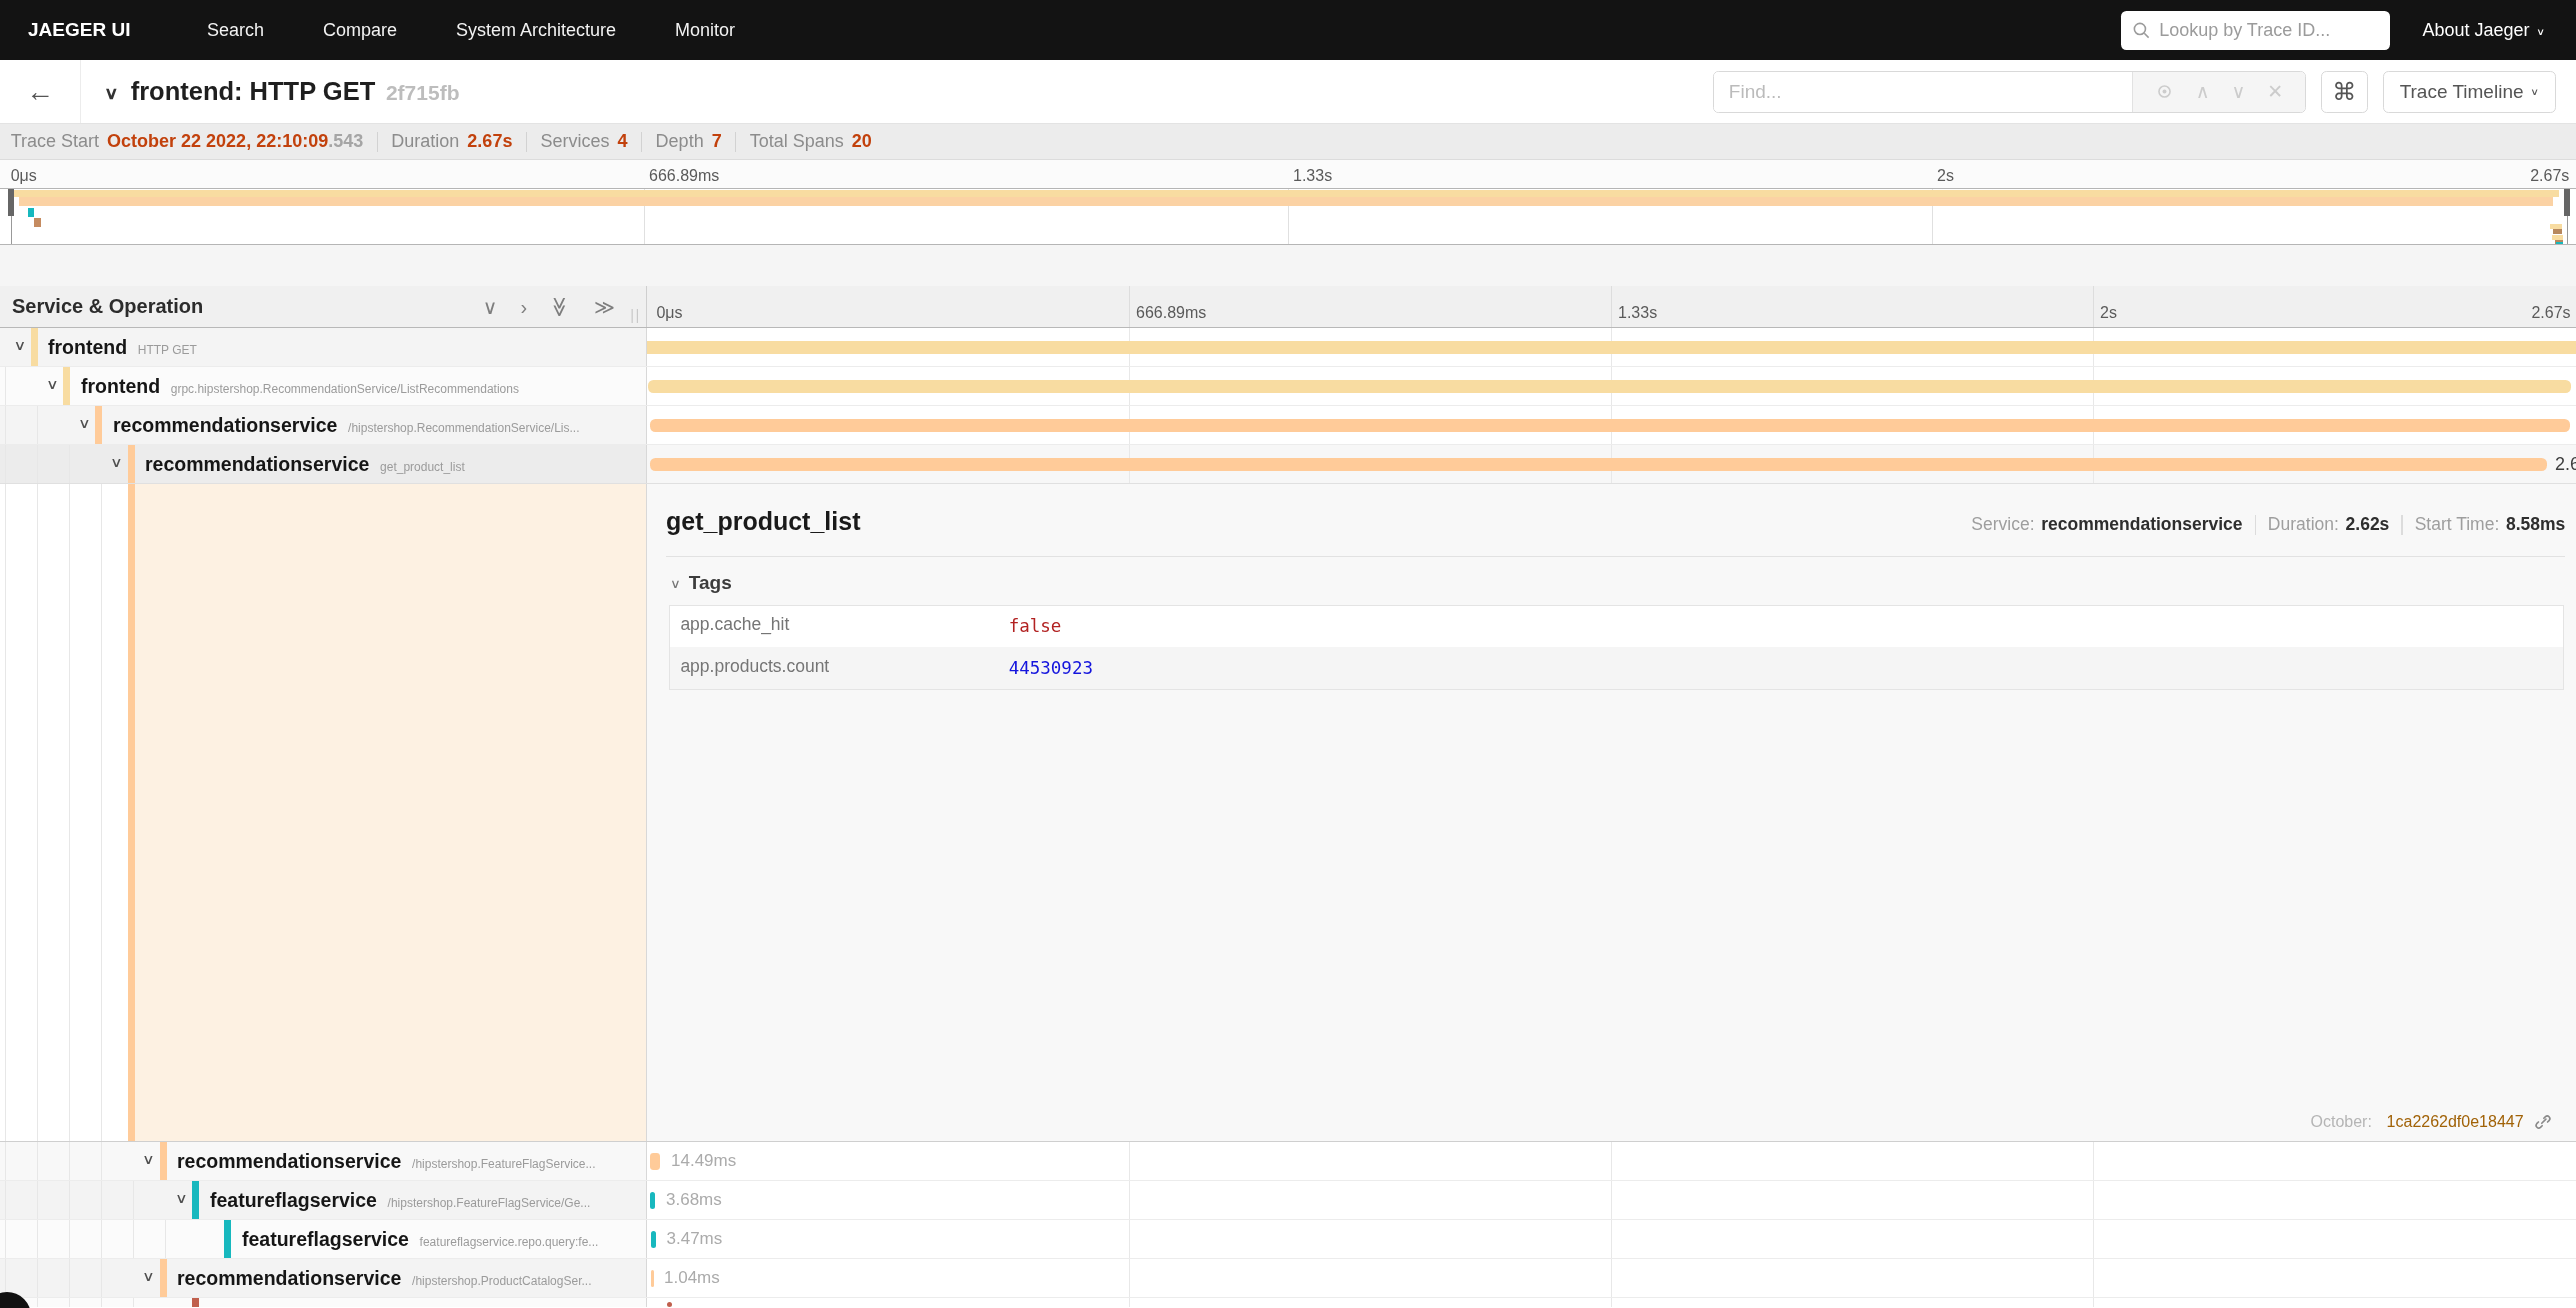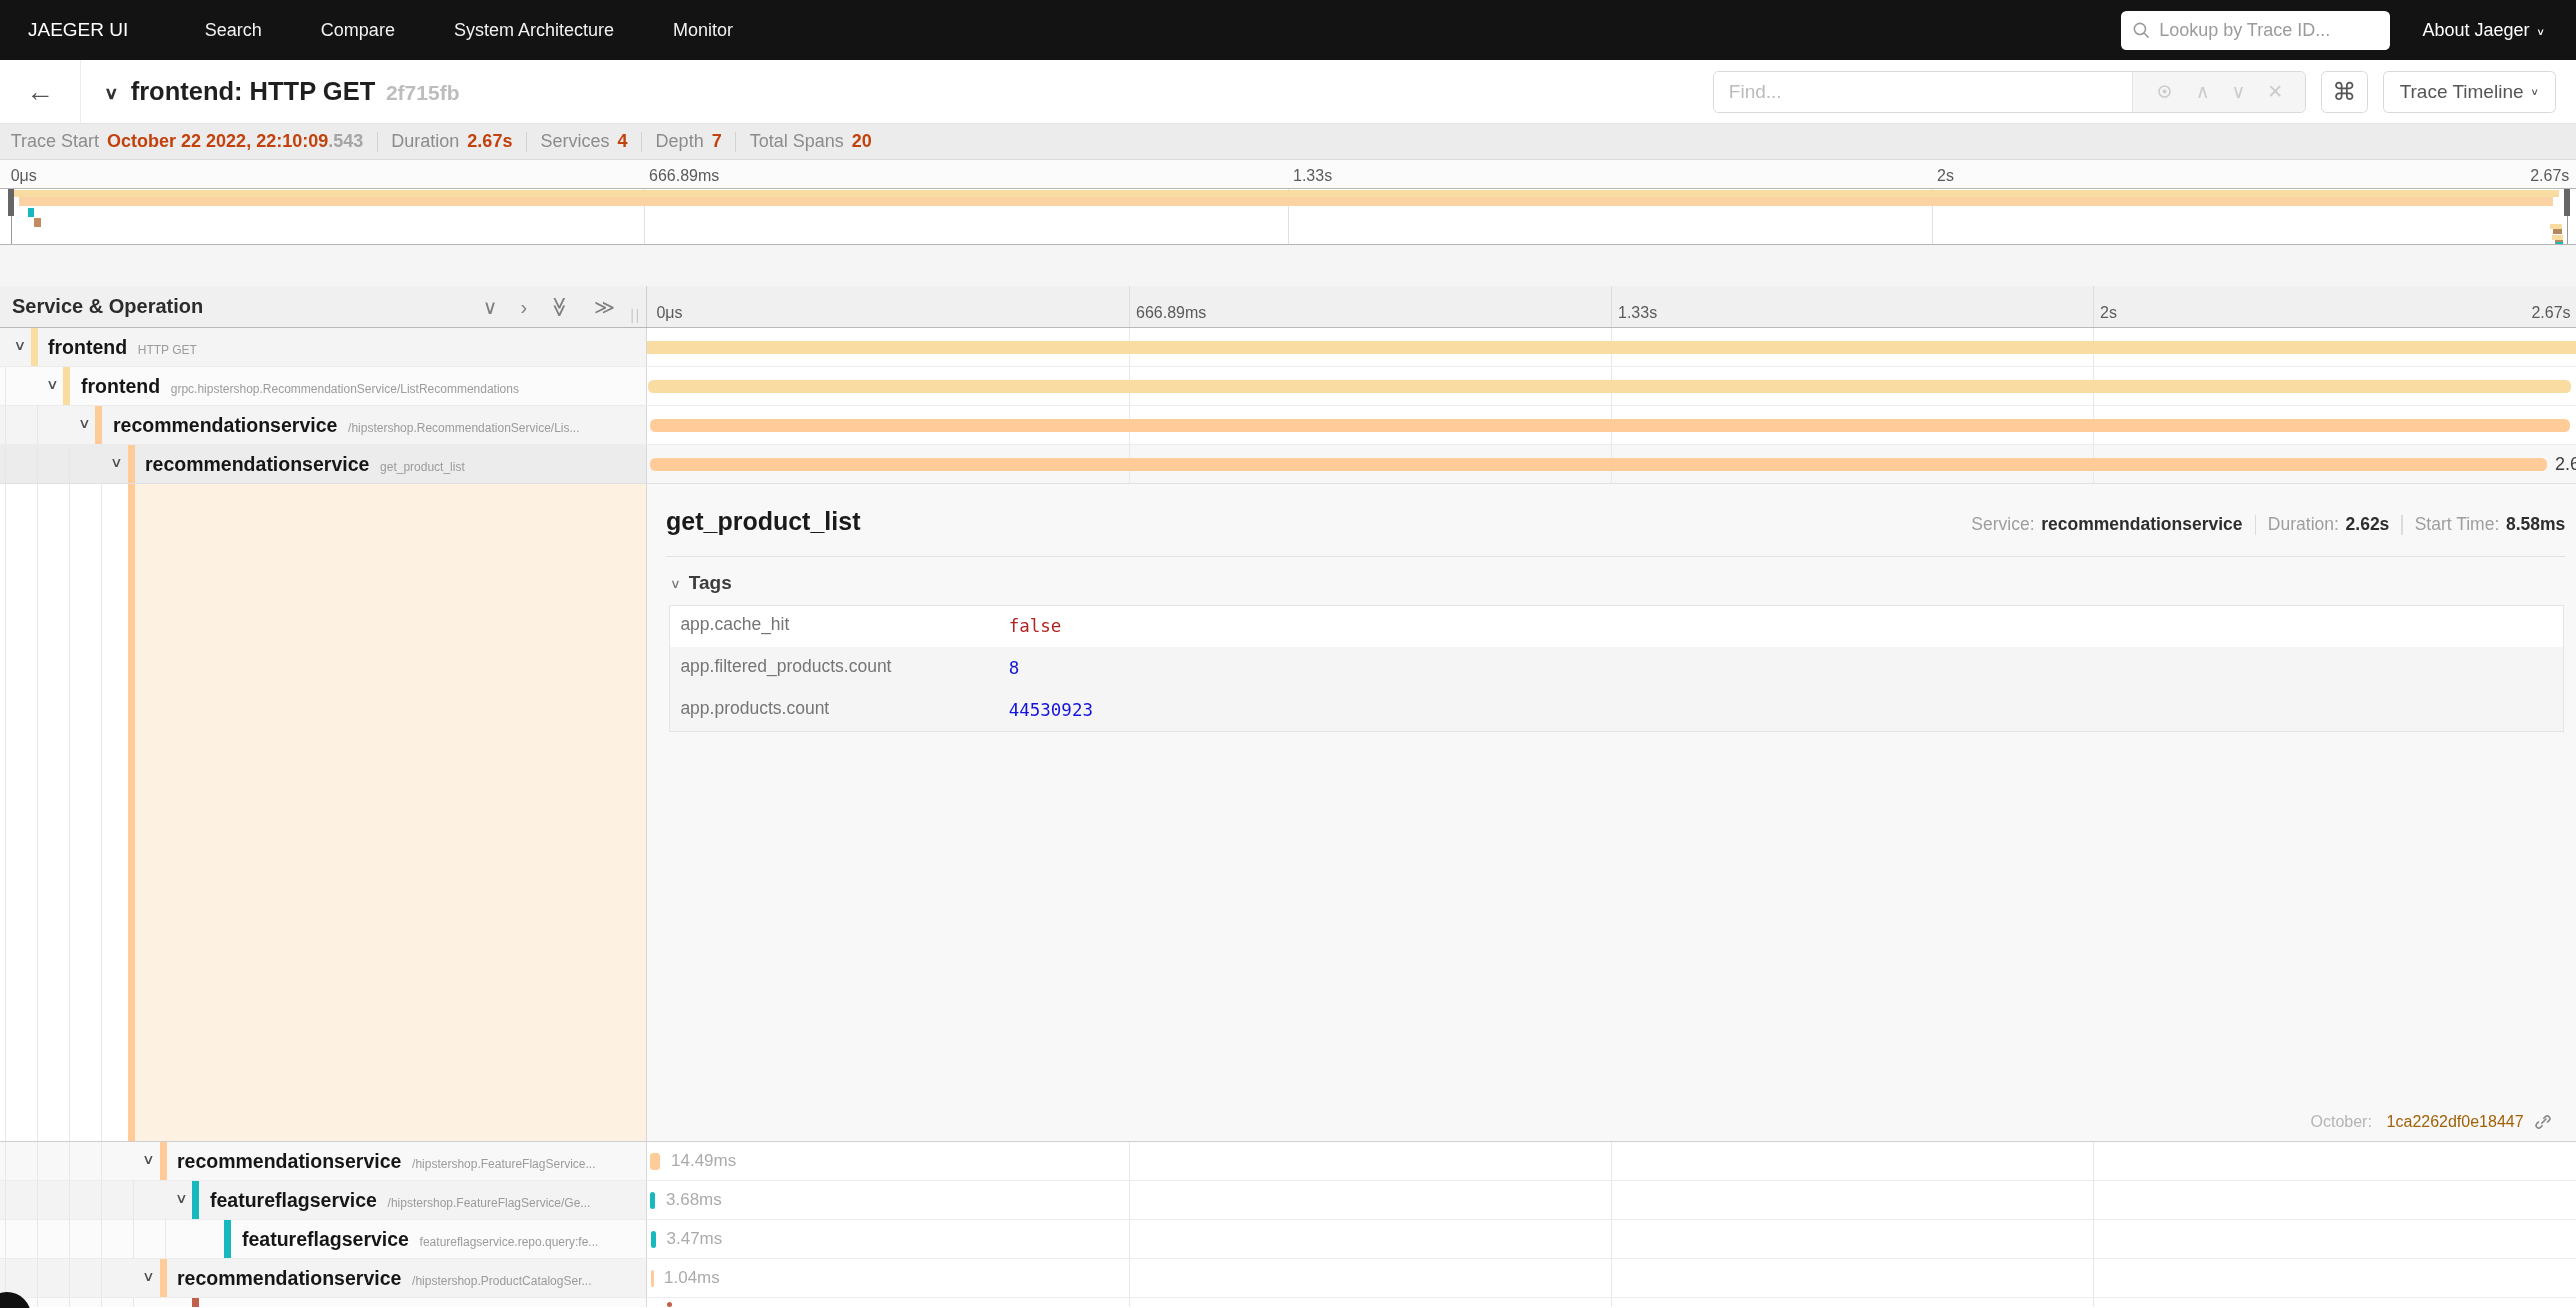--- a/index.html
+++ b/index.html
@@ -2,21 +2,21 @@
 <html style="font-size:10.7px"><head>
 <meta charset="utf-8">
 <style>
   * { margin:0; padding:0; box-sizing:border-box; }
   html,body { width:2576px; height:1308px; overflow:hidden; background:#fff;
     font-family:"Liberation Sans", sans-serif; }
   .mono { font-family:"DejaVu Sans Mono", monospace; }
 
   
   .topnav { height:60px; background:#131313; display:flex; align-items:center; color:#fff; }
-  .brand { font-size:19px; font-weight:normal; margin:0 47px 0 28px; }
+  .brand { font-size:19px; font-weight:bold; margin:0 47px 0 28px; }
   .navitem { font-size:18px; padding:0 29.5px; color:#f2f2f2; cursor:pointer; }
   .nav-right { margin-left:auto; display:flex; align-items:center; }
   .nav-search { width:269px; height:39px; background:#fff; border-radius:5.4px; display:flex; align-items:center; padding:0 10.7px; }
   .nav-search svg { flex:0 0 auto; }
   .nav-search span { color:#9b9b9b; font-size:18px; margin-left:8px; }
   .about { font-size:18px; margin:0 31px 0 32px; }
   .caret { font-size:12px; margin-left:6.7px; display:inline-block; transform:scaleY(.8); color:inherit; }
 
   
   .pagehdr { height:64px; background:#fff; border-bottom:1.3px solid #e3e3e3; display:flex; align-items:center; }
@@ -307,24 +307,20 @@
       <span class="chev">∨</span>
       <span class="stitle">Tags</span>
     </div>
 
     <div class="tagtable">
       <div class="trow">
         <div class="tkey">app.cache_hit</div>
         <div class="tval mono v-bool">false</div>
       </div>
       <div class="trow alt">
-        <div class="tkey">app.filtered_products.count</div>
-        <div class="tval mono v-num">8</div>
-      </div>
-      <div class="trow alt">
         <div class="tkey">app.products.count</div>
         <div class="tval mono v-num">44530923</div>
       </div>
 
     </div>
 
     <div class="spanid">
       <span class="lab">October:</span>
       <span class="val">1ca2262df0e18447</span>
       <svg width="20" height="20" viewBox="0 0 24 24" fill="none" stroke="#8a8a8a" stroke-width="2" stroke-linecap="round">

